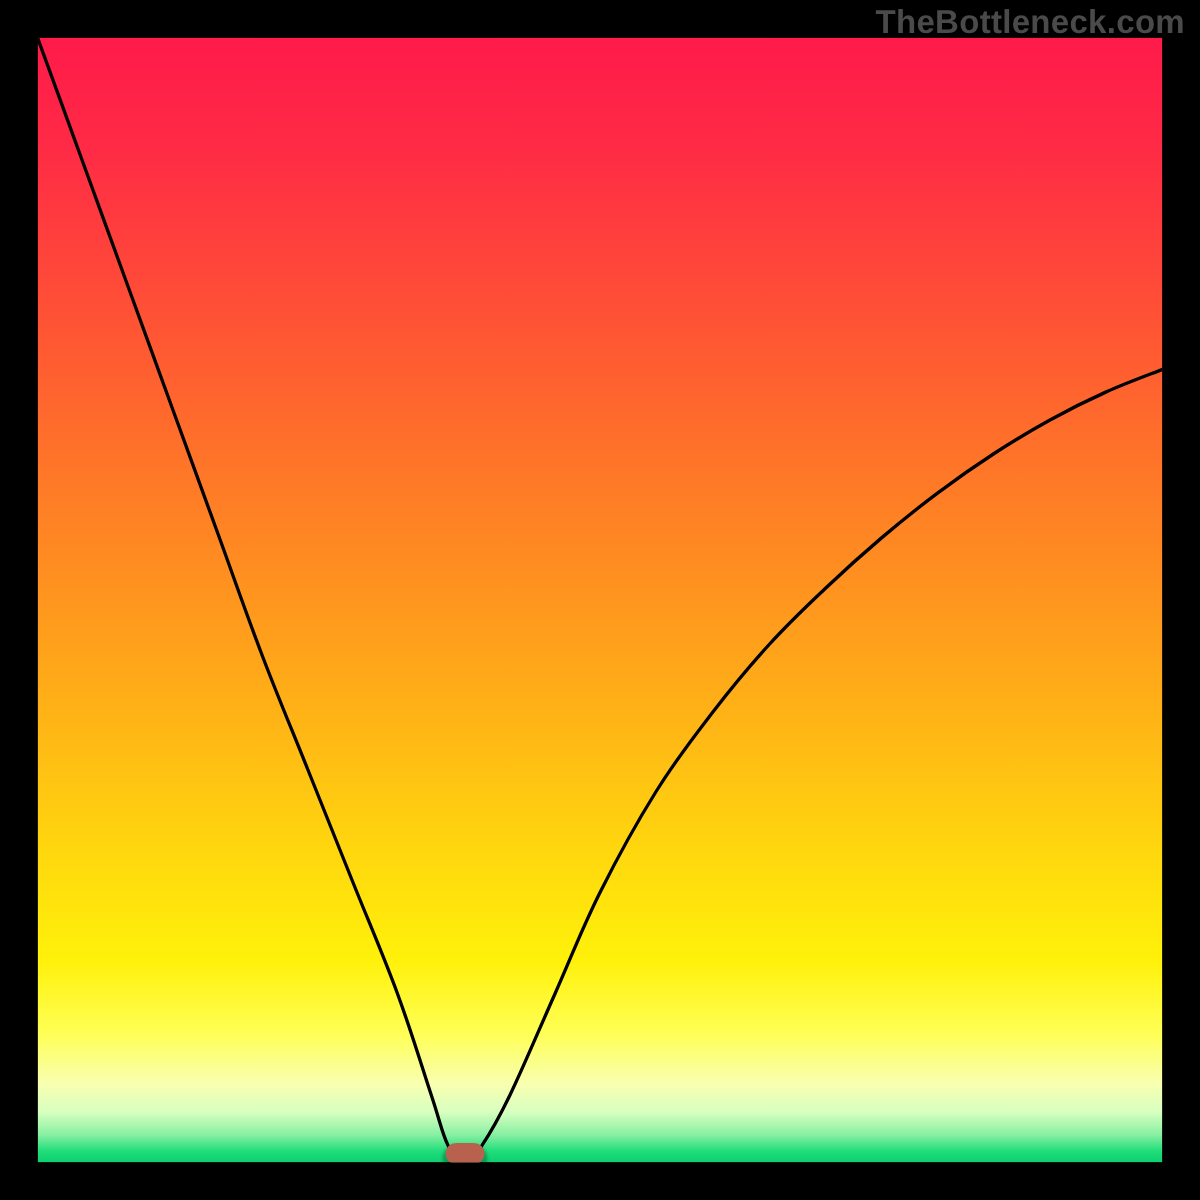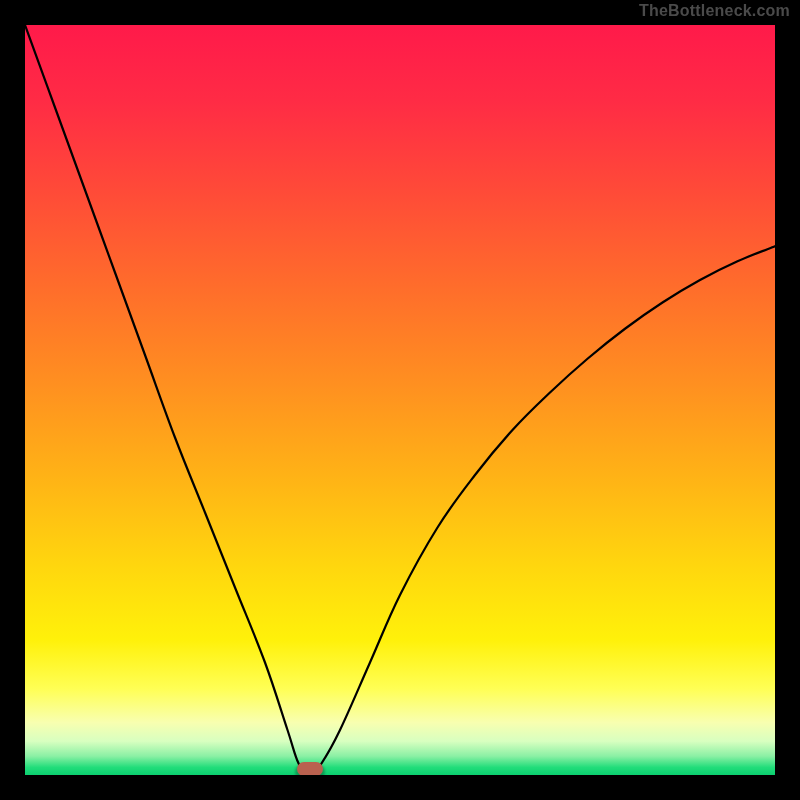--- a/index.html
+++ b/index.html
@@ -53,21 +53,21 @@
     position: absolute;
     width: 26px;
     height: 14px;
     border-radius: 7px;
   }
   .watermark {
     position: absolute;
     top: 2px;
     right: 10px;
     color: #4a4a4a;
-    font-size: 16px;
+    font-size: 22px;
     font-weight: 600;
     letter-spacing: 0.2px;
   }
 </style>
 </head>
 <body>
 
 <div class="frame">
 
   <div class="watermark">TheBottleneck.com</div>

